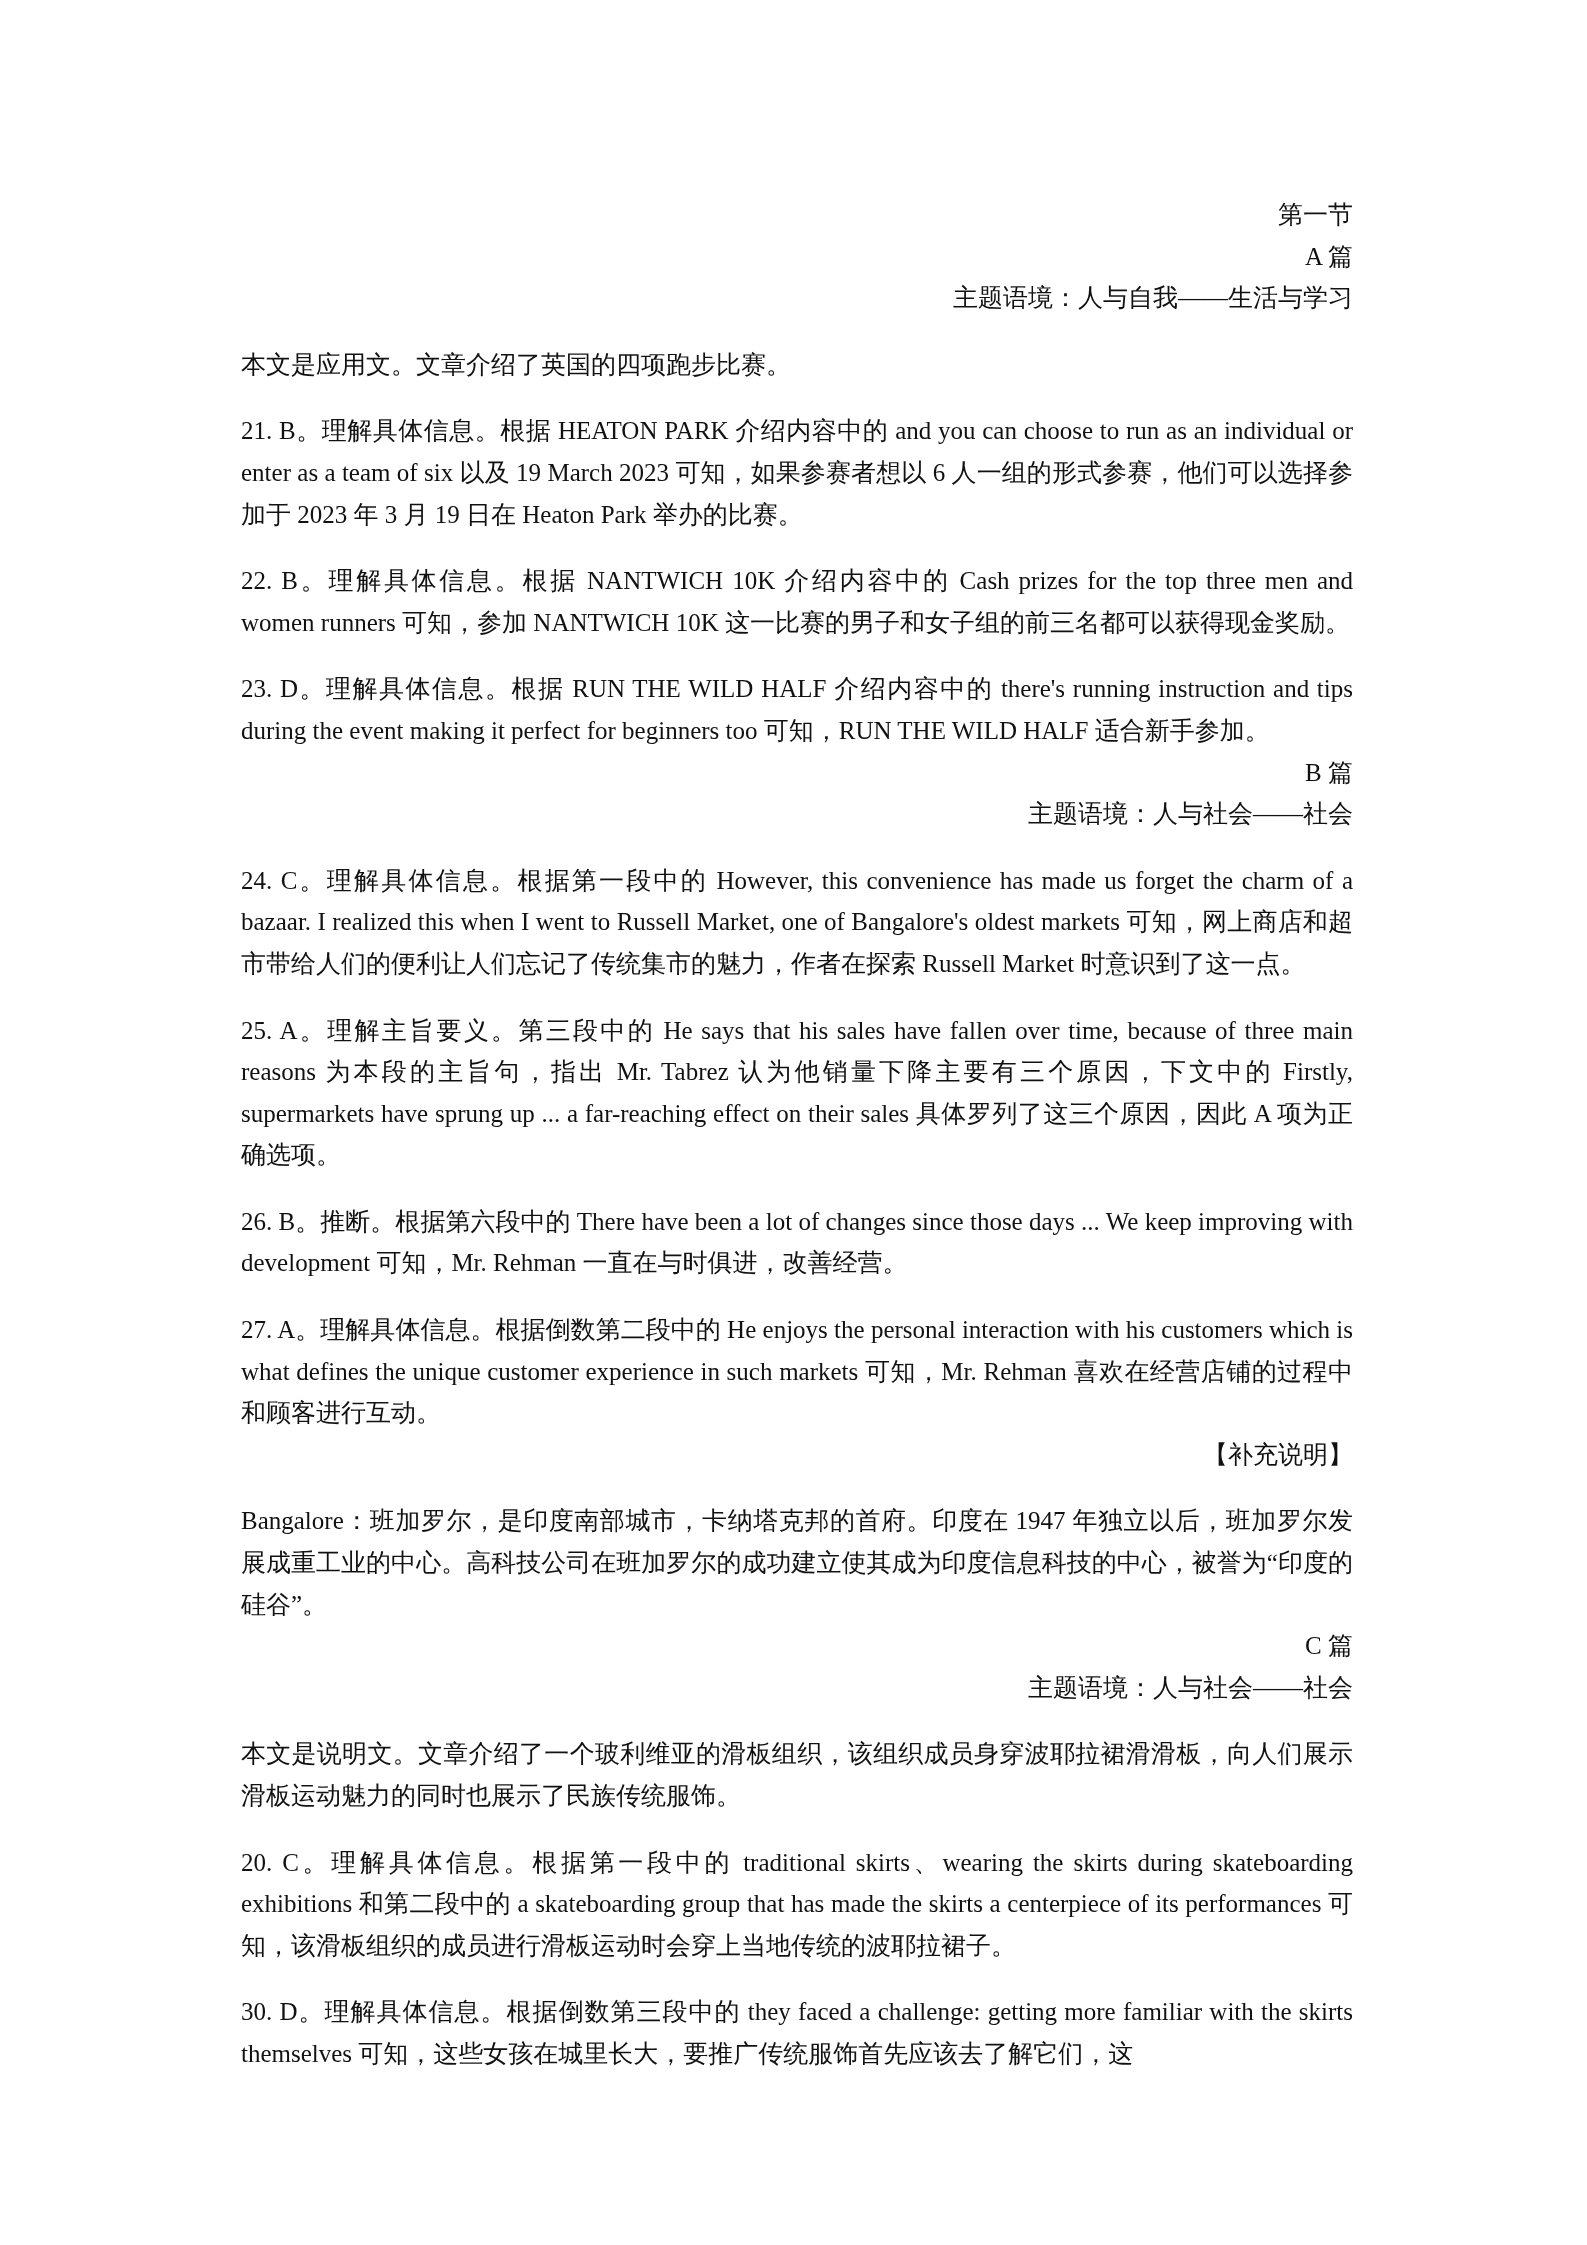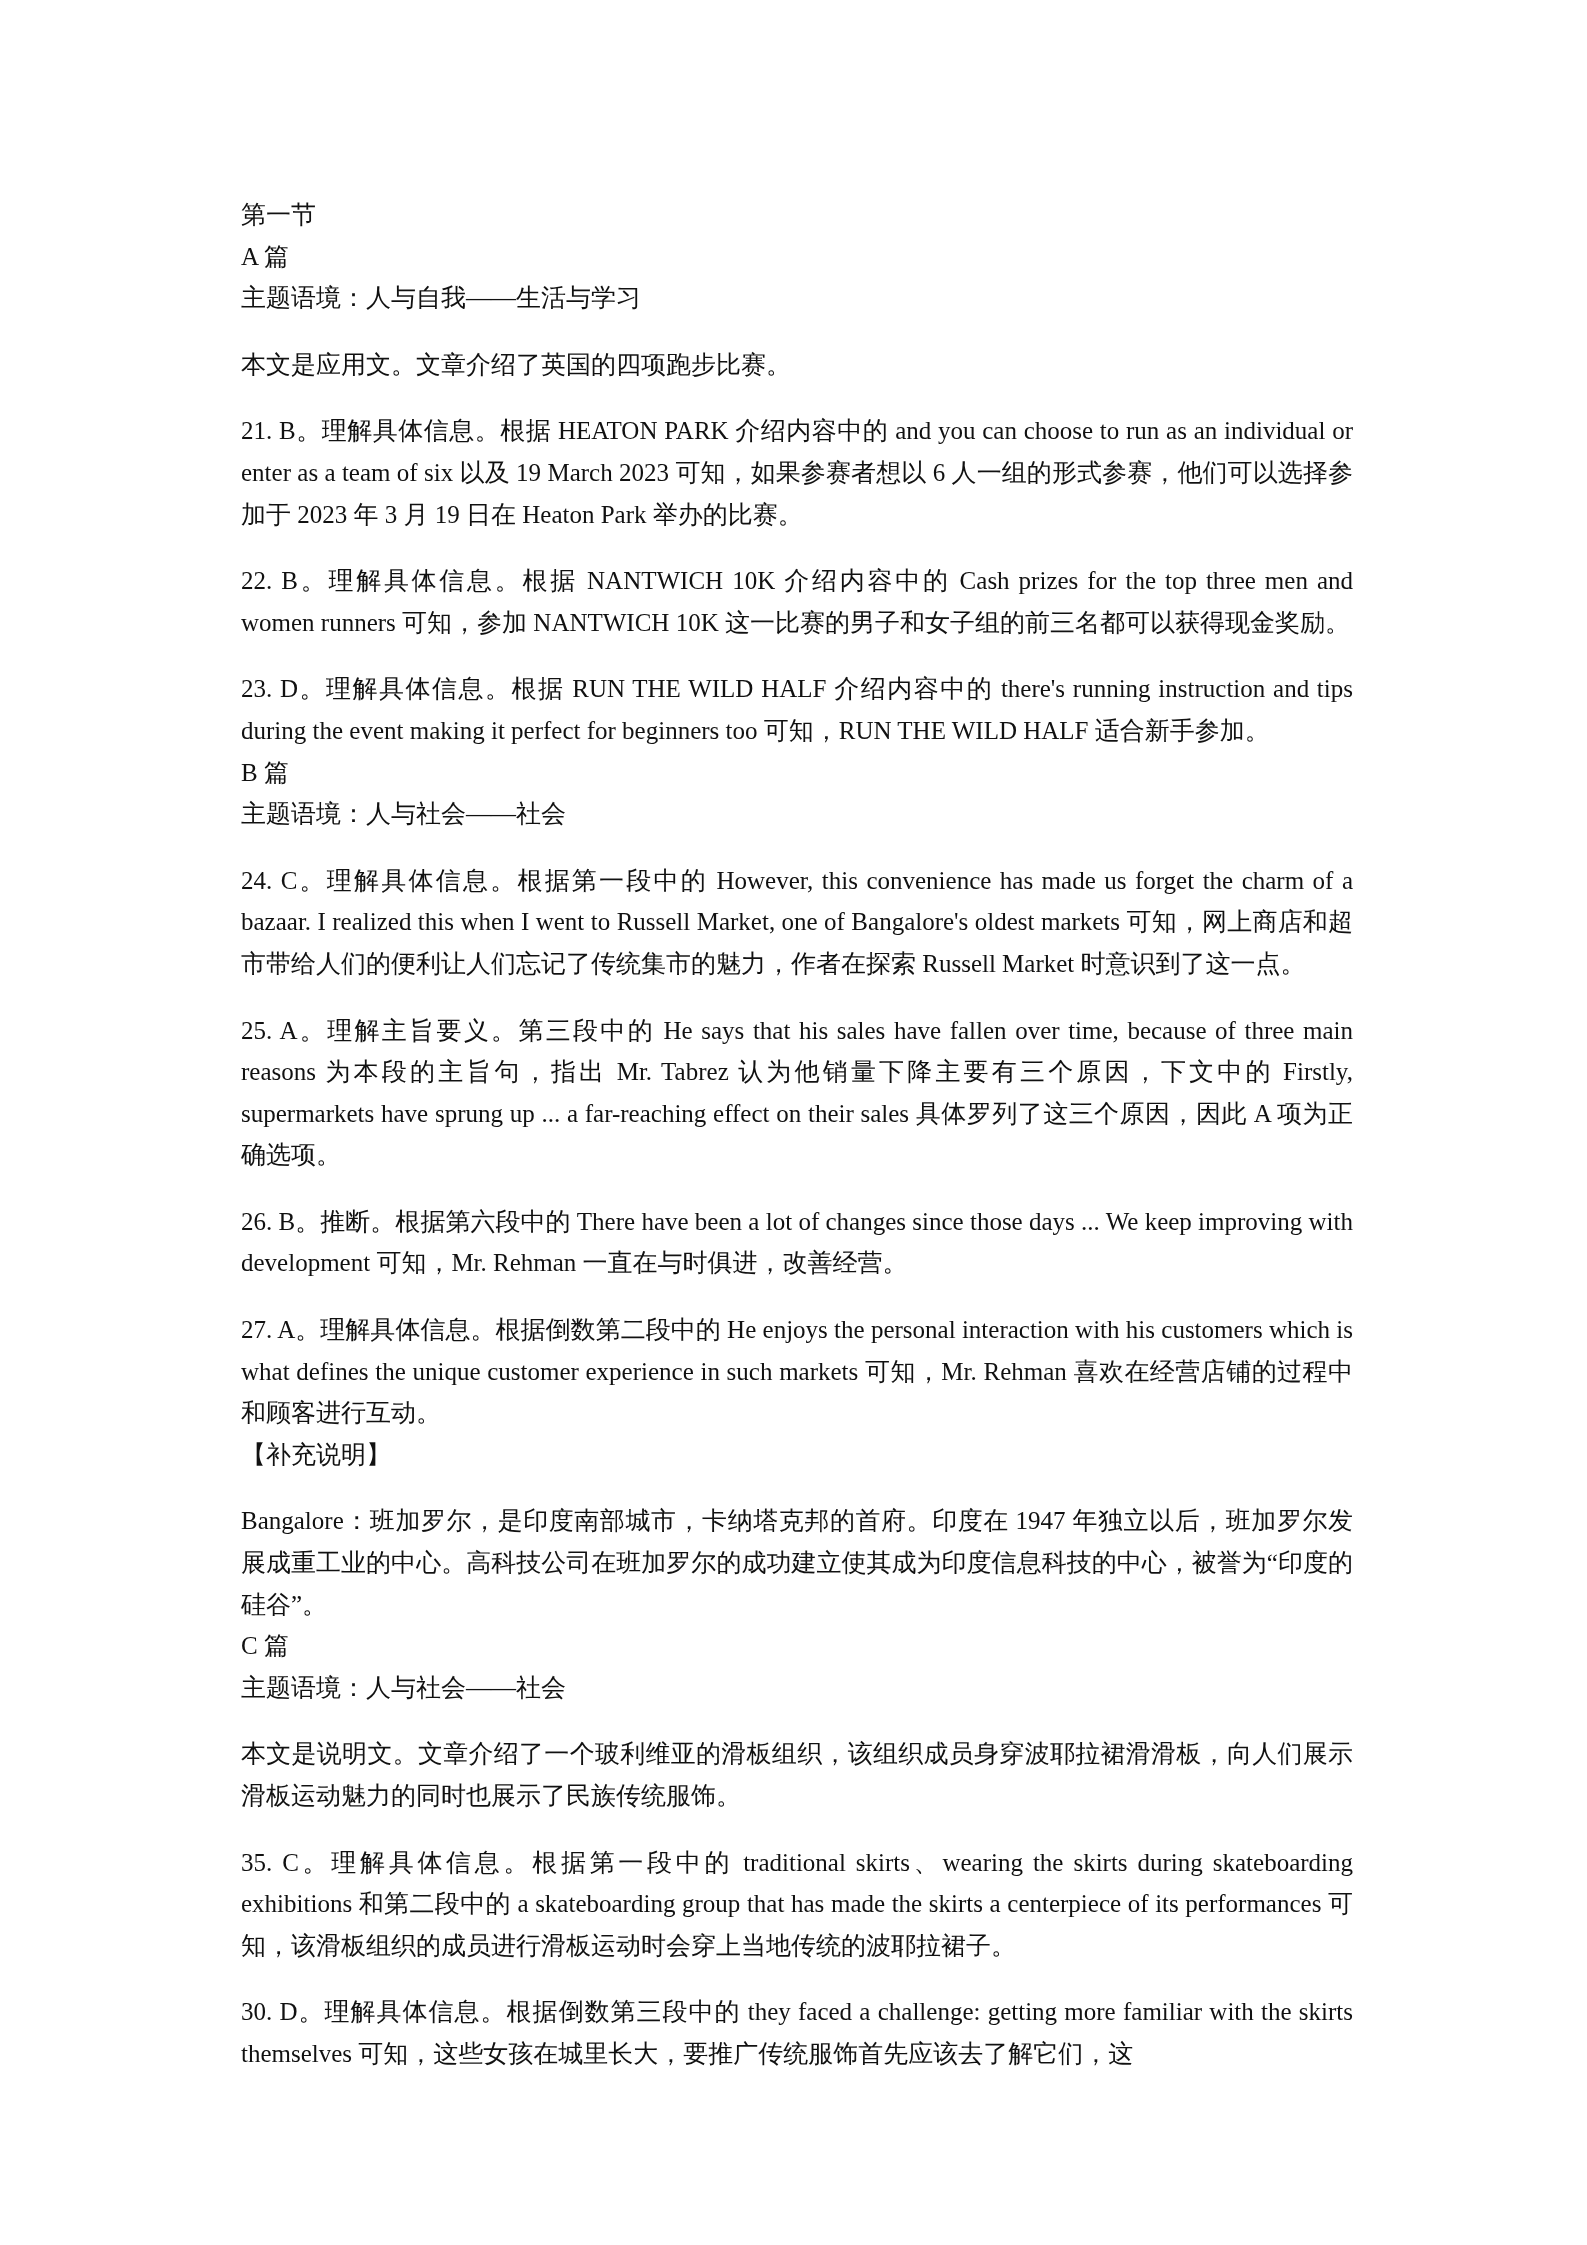--- a/index.html
+++ b/index.html
@@ -24,20 +24,21 @@
       line-height: 41.6px;
     }
     .para {
       display: block;
       text-align: justify;
       text-align-last: left;
       margin-top: 25px;
     }
     .heading {
       display: block;
+      text-align: right;
     }
   </style>
 </head>
 <body>
 
 <div class="page">
 
   <span class="heading">第一节</span>
 
   <div>
@@ -57,17 +58,17 @@
     <span class="para">26. B。推断。根据第六段中的 There have been a lot of changes since those days ... We keep improving with development 可知，Mr. Rehman 一直在与时俱进，改善经营。</span>
     <span class="para">27. A。理解具体信息。根据倒数第二段中的 He enjoys the personal interaction   with his customers which is what defines the unique customer experience in such markets 可知，Mr. Rehman 喜欢在经营店铺的过程中和顾客进行互动。</span>
     <span class="heading">【补充说明】</span>
     <span class="para">Bangalore：班加罗尔，是印度南部城市，卡纳塔克邦的首府。印度在 1947 年独立以后，班加罗尔发展成重工业的中心。高科技公司在班加罗尔的成功建立使其成为印度信息科技的中心，被誉为“印度的硅谷”。</span>
   </div>
 
   <div>
     <span class="heading">C 篇</span>
     <span class="heading">主题语境：人与社会——社会</span>
     <span class="para">本文是说明文。文章介绍了一个玻利维亚的滑板组织，该组织成员身穿波耶拉裙滑滑板，向人们展示滑板运动魅力的同时也展示了民族传统服饰。</span>
-    <span class="para">35. C。理解具体信息。根据第一段中的 traditional skirts、wearing the skirts during skateboarding exhibitions 和第二段中的 a skateboarding group that has made the skirts a centerpiece of its performances 可知，该滑板组织的成员进行滑板运动时会穿上当地传统的波耶拉裙子。</span>
+    <span class="para">20. C。理解具体信息。根据第一段中的 traditional skirts、wearing the skirts during skateboarding exhibitions 和第二段中的 a skateboarding group that has made the skirts a centerpiece of its performances 可知，该滑板组织的成员进行滑板运动时会穿上当地传统的波耶拉裙子。</span>
     <span class="para">30. D。理解具体信息。根据倒数第三段中的 they faced a challenge: getting more familiar with the skirts themselves 可知，这些女孩在城里长大，要推广传统服饰首先应该去了解它们，这</span>
   </div>
 
 </div>
 
 </body></html>

